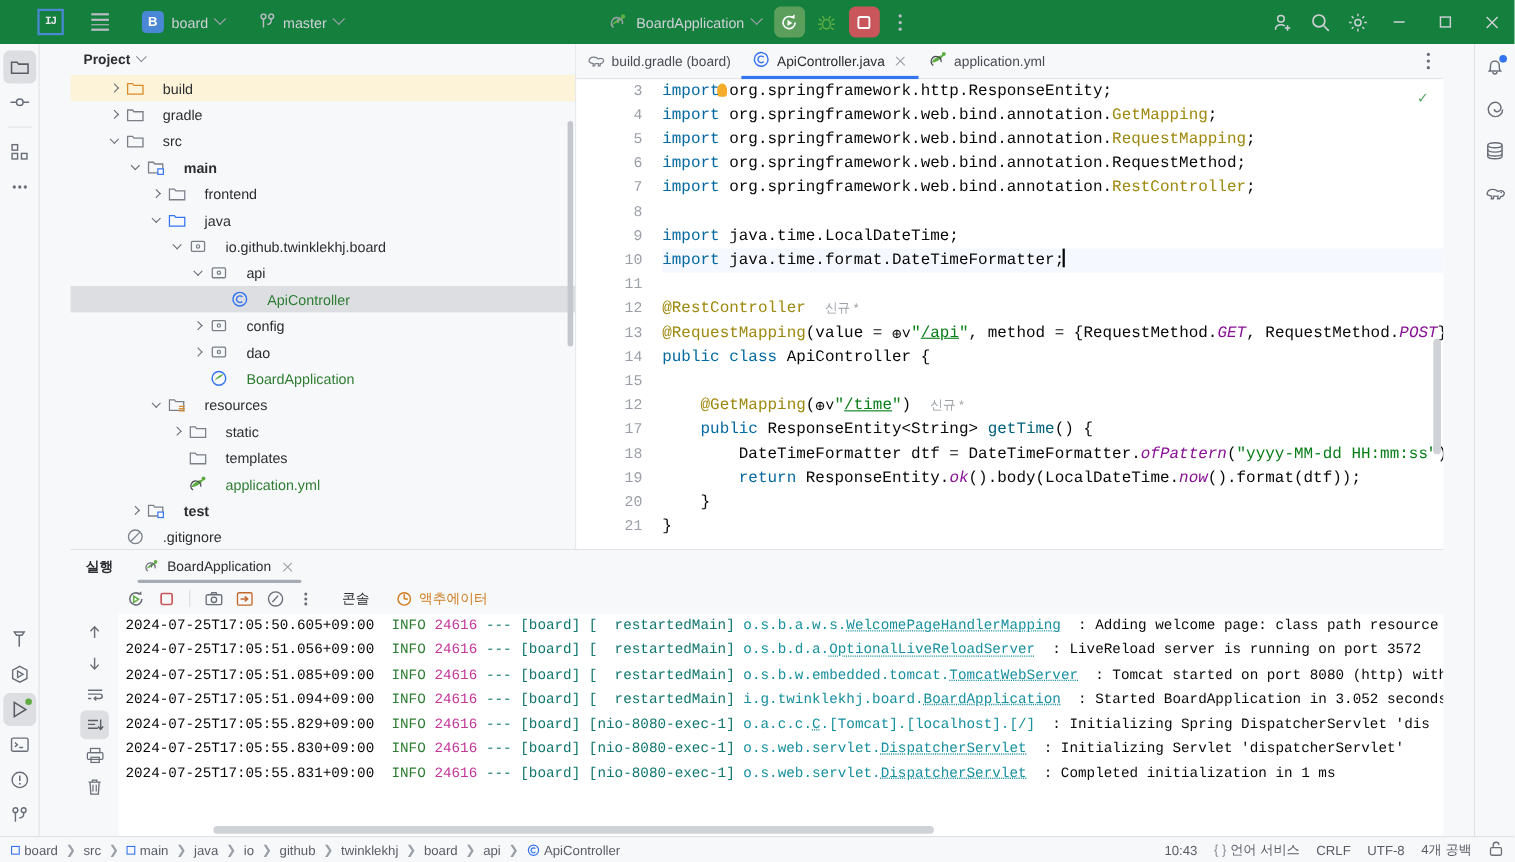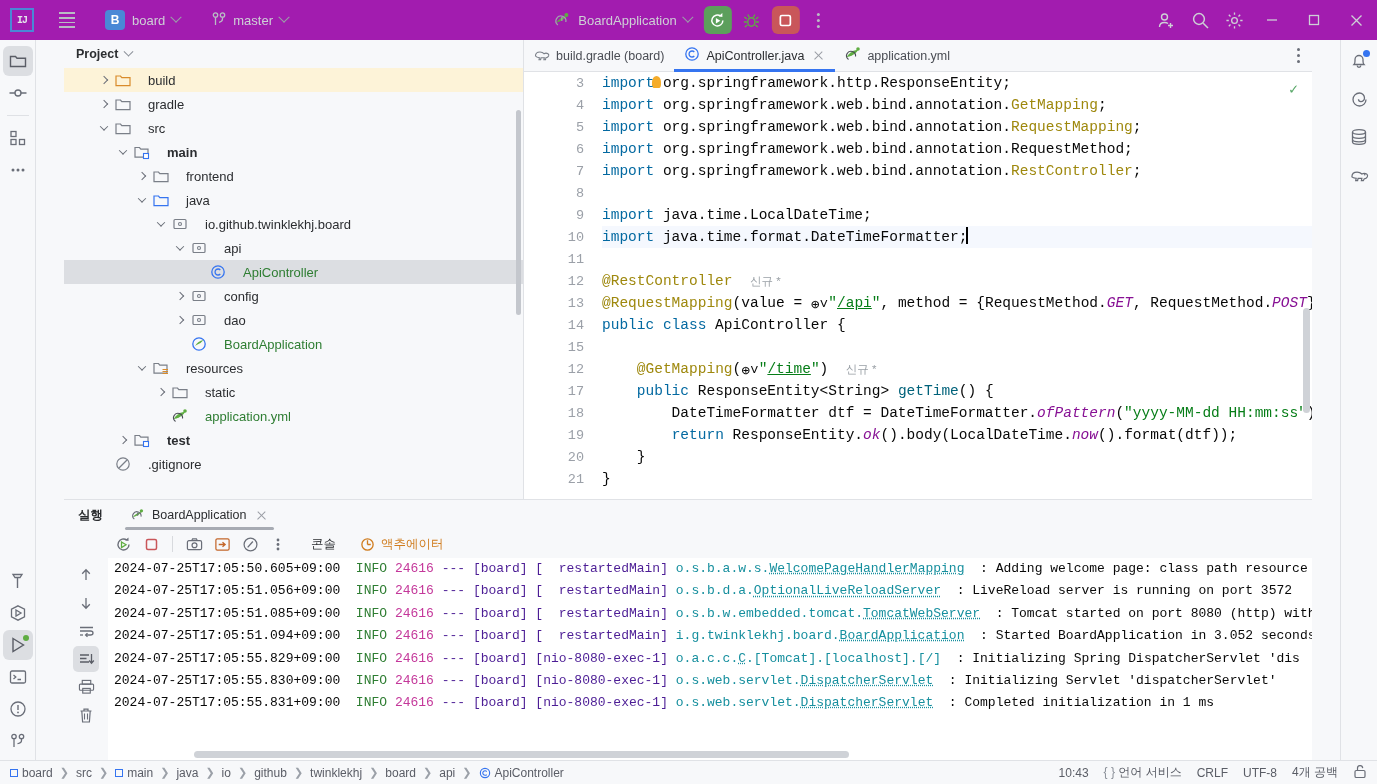--- a/index.html
+++ b/index.html
@@ -8,25 +8,26 @@
     overflow: hidden;
     font-family: "Liberation Sans", sans-serif;
     background: #f7f8fa;
     color: #2b2d30;
   }
   .app { position: relative; width: 1377px; height: 784px; display: flex; flex-direction: column; }
 
   
   .titlebar {
     height: 40px; flex: 0 0 40px;
-    background: #a21caf;
+    background: #15803d;
     display: flex; align-items: center;
     color: #ced0d6;
     font-size: 13px;
     position: relative;
+    padding-left: 24px;
   }
   .tb-left { display: flex; align-items: center; gap: 0; padding-left: 6px; }
   .ij-logo {
     width: 24px; height: 24px; margin: 0 8px 0 4px;
     border: 2px solid #4a88d6;
     display: flex; align-items: center; justify-content: center;
     color: #e4e6eb; font-size: 10px; font-weight: bold;
     font-family: "Liberation Mono", monospace;
     letter-spacing: -1px;
   }
@@ -175,21 +176,21 @@
                 align-items: center; padding-top: 4px; gap: 2px; }
   .ci { width: 26px; height: 26px; border-radius: 5px; display: flex; align-items: center;
         justify-content: center; cursor: pointer; color: #6a6e78; }
   .ci.sel { background: #dcdee2; }
   .con-body { flex: 1 1 auto; position: relative; overflow: hidden; background: #fff;
               font-family: "Liberation Mono", monospace; font-size: 13px; }
   .lrow { height: 22.4px; line-height: 22.4px; white-space: pre; padding-left: 6px; }
   .l-ts { color: #080808; }
   .l-info { color: #2e7d32; }
   .l-pid { color: #c4379a; }
-  .l-dash { color: #4c1d95; }
+  .l-dash { color: #0f766e; }
   .l-cls { color: #168f9e; }
   .l-cls u { text-decoration: underline; text-decoration-style: dotted; }
   .l-msg { color: #080808; }
   .con-hscroll { position: absolute; left: 86px; bottom: 2px; width: 655px; height: 7px;
                  background: #cfd2d7; border-radius: 4px; }
 
   
   .status { height: 24px; flex: 0 0 24px; background: #f7f8fa; border-top: 1px solid #e0e2e6;
             display: flex; align-items: center; padding: 0 10px; font-size: 12px; color: #5a5d66; }
   .crumb { display: flex; align-items: center; gap: 5px; }
@@ -560,20 +561,30 @@
                 <span style="width:88px;flex:0 0 88px"></span>
                 <span class="tw">
                   <span class="arr closed"></span>
                 </span>
                 <span class="ticon">
                   <svg width="16" height="16" viewBox="0 0 16 16">
                     <path d="M1 4 h4.5 l1.3 1.6 H15 v8 H1 z" fill="none" stroke="#7a7f88" stroke-width="1.2"></path>
                   </svg>
                 </span>
                 <span class="tlabel ">static</span>
+              </div>
+              <div class="trow">
+                <span style="width:88px;flex:0 0 88px"></span>
+                <span class="tw"></span>
+                <span class="ticon">
+                  <svg width="16" height="16" viewBox="0 0 16 16">
+                    <path d="M1 4 h4.5 l1.3 1.6 H15 v8 H1 z" fill="none" stroke="#7a7f88" stroke-width="1.2"></path>
+                  </svg>
+                </span>
+                <span class="tlabel ">templates</span>
               </div>
               <div class="trow">
                 <span style="width:88px;flex:0 0 88px"></span>
                 <span class="tw"></span>
                 <span class="ticon">
                   <svg width="16" height="16" viewBox="0 0 16 16">
                     <path d="M1.5 11 q3.5 -6 12 -7.5 q-3 5 -9 7 z" fill="#5fad42"></path>
                     <circle cx="13" cy="3" r="1.8" fill="#5fad42"></circle>
                     <path d="M3.5 13.5 a4.5 4.5 0 1 1 7 -3" fill="none" stroke="#4a4d54" stroke-width="1.1"></path>
                   </svg>

